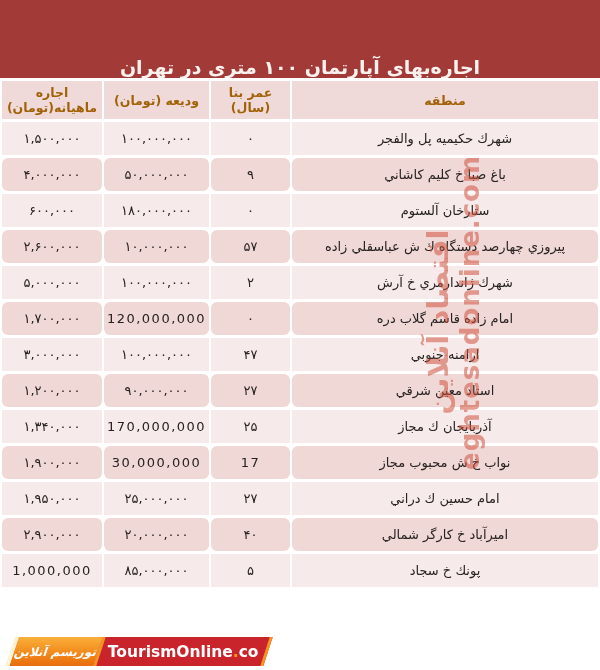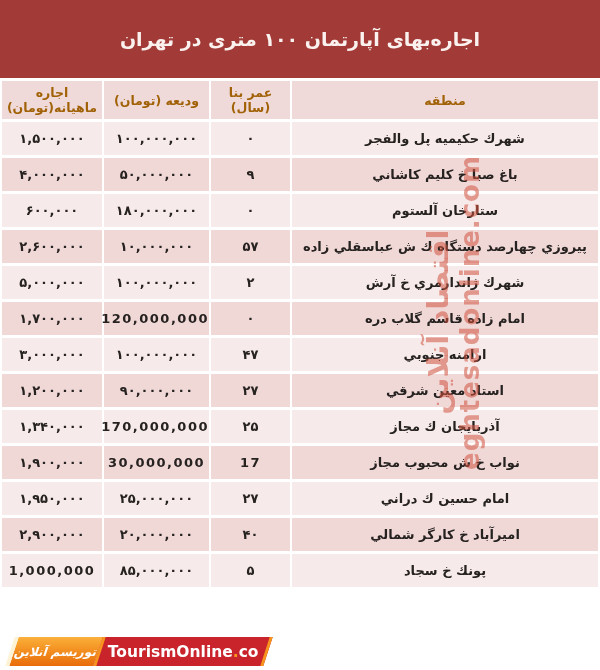--- a/index.html
+++ b/index.html
@@ -7,21 +7,21 @@
   body {
     background:#ffffff;
     font-family:"DejaVu Sans", sans-serif;
     position:relative;
     overflow:hidden;
   }
   .title-bar {
     position:absolute; top:0; left:0;
     width:600px; height:78px;
     background:#a23b38;
-    display:flex; align-items:center; justify-content:center;
+    display:flex; align-items:flex-end; justify-content:center;
     direction:rtl;
   }
   .title-bar h1 {
     color:#fbf1ee;
     font-size:19px;
     font-weight:bold;
     letter-spacing:0.3px;
   }
   table.rent-table {
     position:absolute; top:78px; left:0;
@@ -37,27 +37,27 @@
     background:#efd9d9;
     color:#a16207;
     font-size:12.5px;
     font-weight:bold;
     text-align:center;
     vertical-align:middle;
   }
   table.rent-table td {
     height:33px;
     font-size:13px;
-    font-weight:bold;
+    font-weight:normal;
     color:#262220;
     text-align:center;
     vertical-align:middle;
   }
   tr.row-light td { background:#f6ebea; }
-  tr.row-dark  td { background:#f0d8d7; }
+  tr.row-dark  td { background:#f0d8d7;border-radius:6px; }
   td.cell-num { letter-spacing:1.5px; }
 
   .watermark {
     position:absolute;
     color:rgba(208,82,62,0.55);
     font-weight:bold;
     white-space:nowrap;
     text-align:center;
     pointer-events:none;
     z-index:5;

